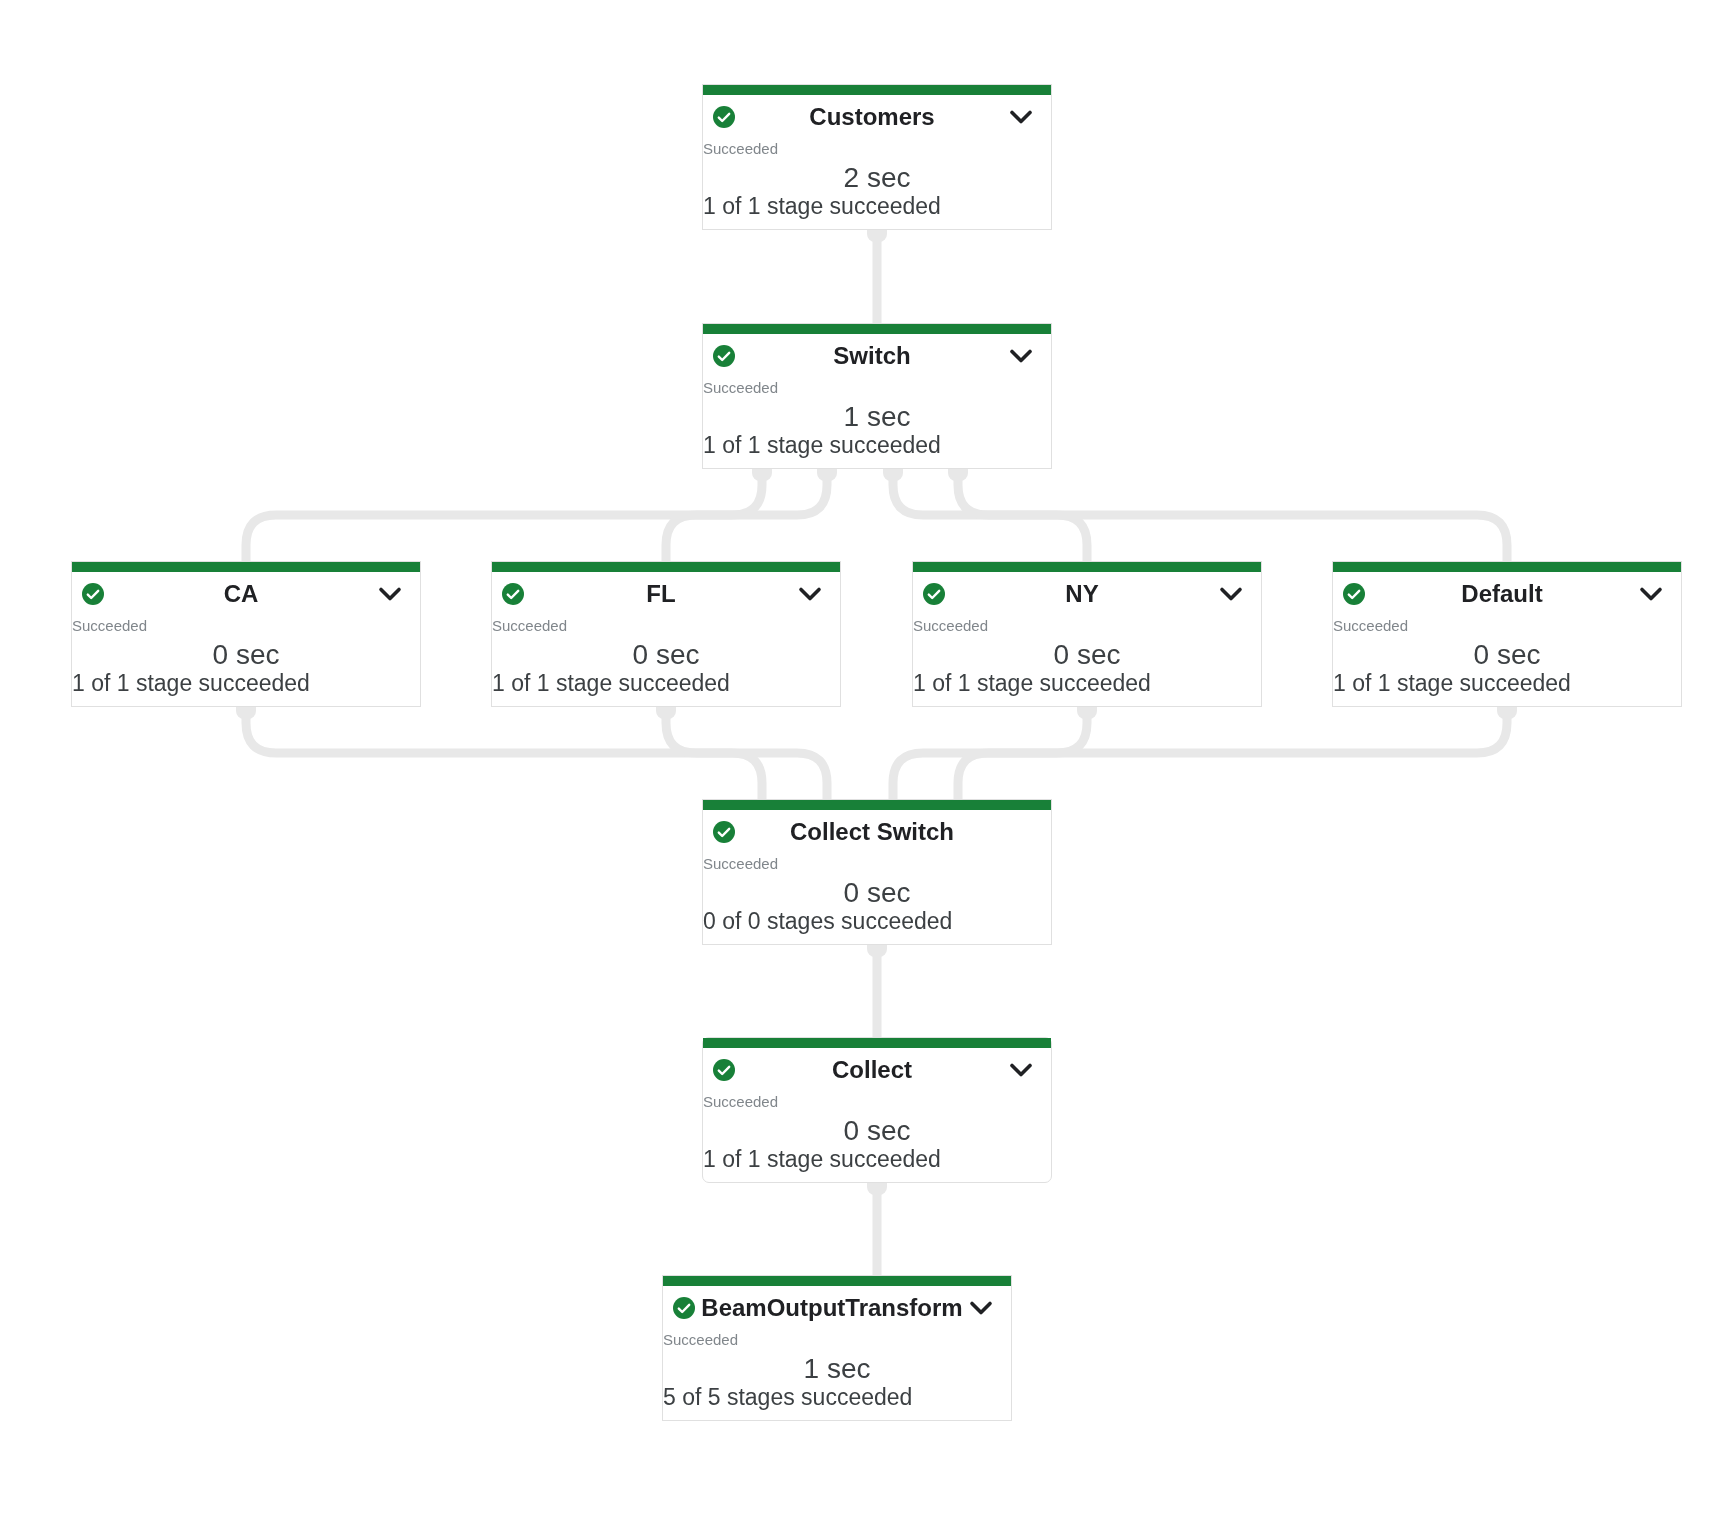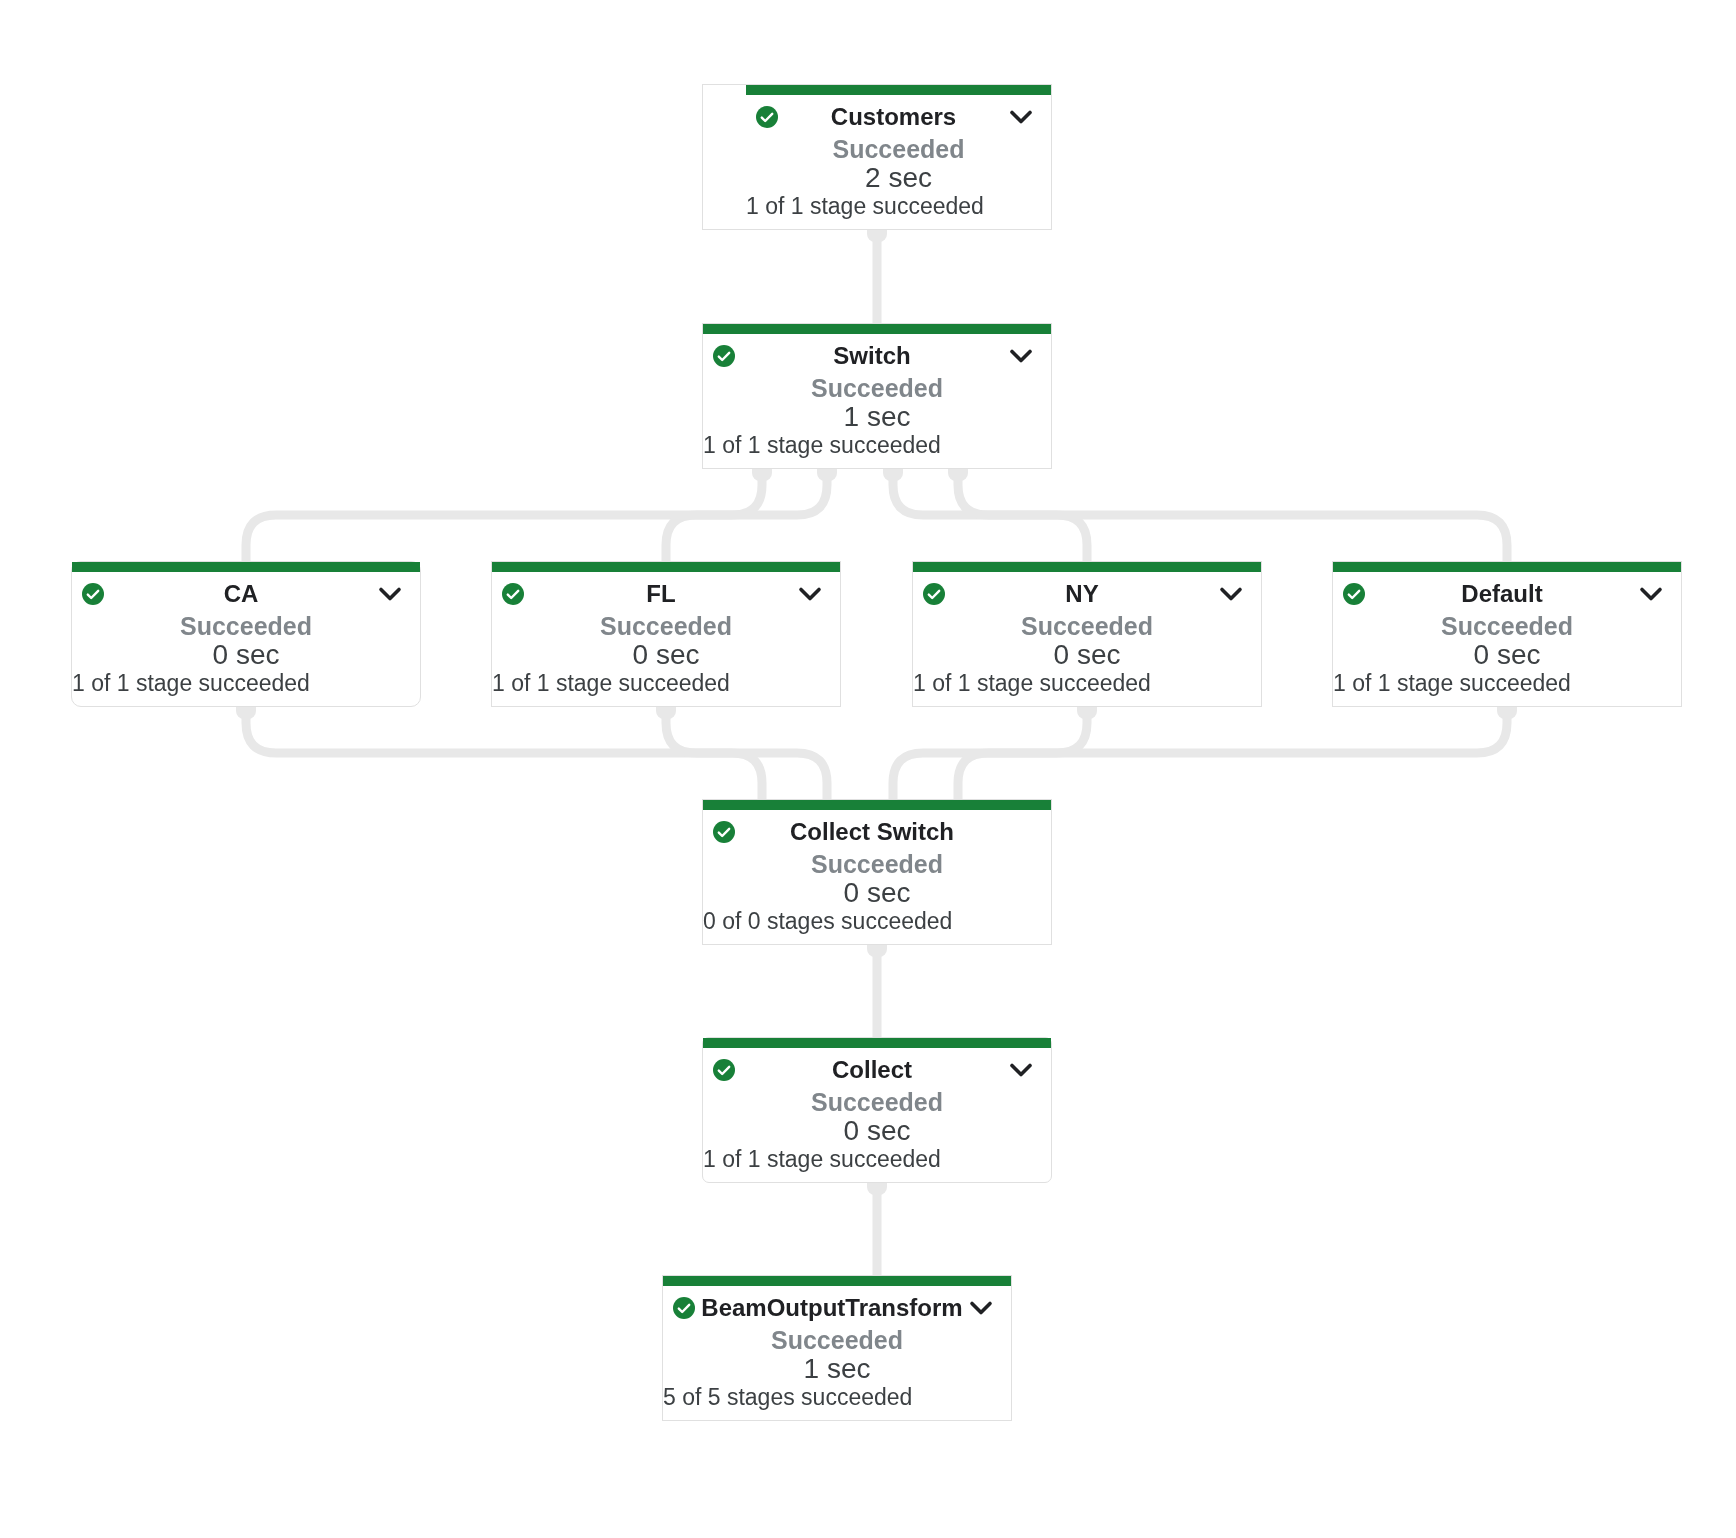--- a/index.html
+++ b/index.html
@@ -39,21 +39,21 @@
   .check{width:22px;height:22px;flex:0 0 auto;display:flex;align-items:center;justify-content:center;}
   .check circle{fill:var(--green);}
   .check path{stroke:#fff;stroke-width:2.4;fill:none;stroke-linecap:round;stroke-linejoin:round;}
   .title{
     flex:1;text-align:center;
     font-size:24px;font-weight:bold;color:var(--title_text);
     white-space:nowrap;overflow:hidden;
   }
   .chev{width:24px;height:24px;flex:0 0 auto;margin-right:4px;display:flex;align-items:center;justify-content:center;}
   .chev path{stroke:var(--title_text);stroke-width:3.6;fill:none;stroke-linecap:round;stroke-linejoin:round;}
-  .status{text-align:center;font-size:25px;color:var(--status_text);line-height:30px;margin-top:2px;font-weight:bold;}
+  .status{font-size:15px;color:var(--status_text);line-height:30px;margin-top:2px;}
   .duration{text-align:center;font-size:28px;color:var(--body_text);line-height:28px;}
   .stages{text-align:left;font-size:23px;color:var(--body_text);line-height:28px;}
 </style>
 </head>
 <body>
 
 <div id="stage">
   <svg id="edges" width="1736" height="1538" viewBox="0 0 1736 1538">
       <path d="M877 230 L877 323" class="edge"></path>
       <rect x="867" y="222" width="20" height="20" rx="8" class="edge-cap"></rect>
@@ -71,21 +71,21 @@
       <rect x="656" y="699" width="20" height="20" rx="8" class="edge-cap"></rect>
       <path d="M1087 707 L1087 723 Q1087 753 1057 753 L923 753 Q893 753 893 783 L893 799" class="edge"></path>
       <rect x="1077" y="699" width="20" height="20" rx="8" class="edge-cap"></rect>
       <path d="M1507 707 L1507 723 Q1507 753 1477 753 L988 753 Q958 753 958 783 L958 799" class="edge"></path>
       <rect x="1497" y="699" width="20" height="20" rx="8" class="edge-cap"></rect>
       <path d="M877 945 L877 1037" class="edge"></path>
       <rect x="867" y="937" width="20" height="20" rx="8" class="edge-cap"></rect>
       <path d="M877 1183 L877 1275" class="edge"></path>
       <rect x="867" y="1175" width="20" height="20" rx="8" class="edge-cap"></rect>
     </svg>
-<div class="node" style="left: 702px; top: 84px; width: 350px; height: 146px; padding-left: 43px;">
+<div class="node" style="left: 702px; top: 84px; width: 350px; height: 146px;">
     <div class="bar"></div>
     <div class="hdr">
       <span class="check">
         <svg viewBox="0 0 22 22" width="22" height="22">
           <circle cx="11" cy="11" r="11"></circle>
           <path d="M5.8 11.6 L9.2 15 L16.2 7.8"></path>
         </svg>
       </span>
       <span class="title">Customers</span>
       <span class="chev">
@@ -111,21 +111,21 @@
       <span class="chev">
         <svg viewBox="0 0 24 24" width="24" height="24">
           <path d="M3 7.5 L12 16.5 L21 7.5"></path>
         </svg>
       </span>
     </div>
     <div class="status">Succeeded</div>
     <div class="duration">1 sec</div>
     <div class="stages">1 of 1 stage succeeded</div>
   </div>
-    <div class="node" style="left: 71px; top: 561px; width: 350px; height: 146px; border-radius: 10px;">
+    <div class="node" style="left: 71px; top: 561px; width: 350px; height: 146px;">
     <div class="bar"></div>
     <div class="hdr">
       <span class="check">
         <svg viewBox="0 0 22 22" width="22" height="22">
           <circle cx="11" cy="11" r="11"></circle>
           <path d="M5.8 11.6 L9.2 15 L16.2 7.8"></path>
         </svg>
       </span>
       <span class="title">CA</span>
       <span class="chev">

